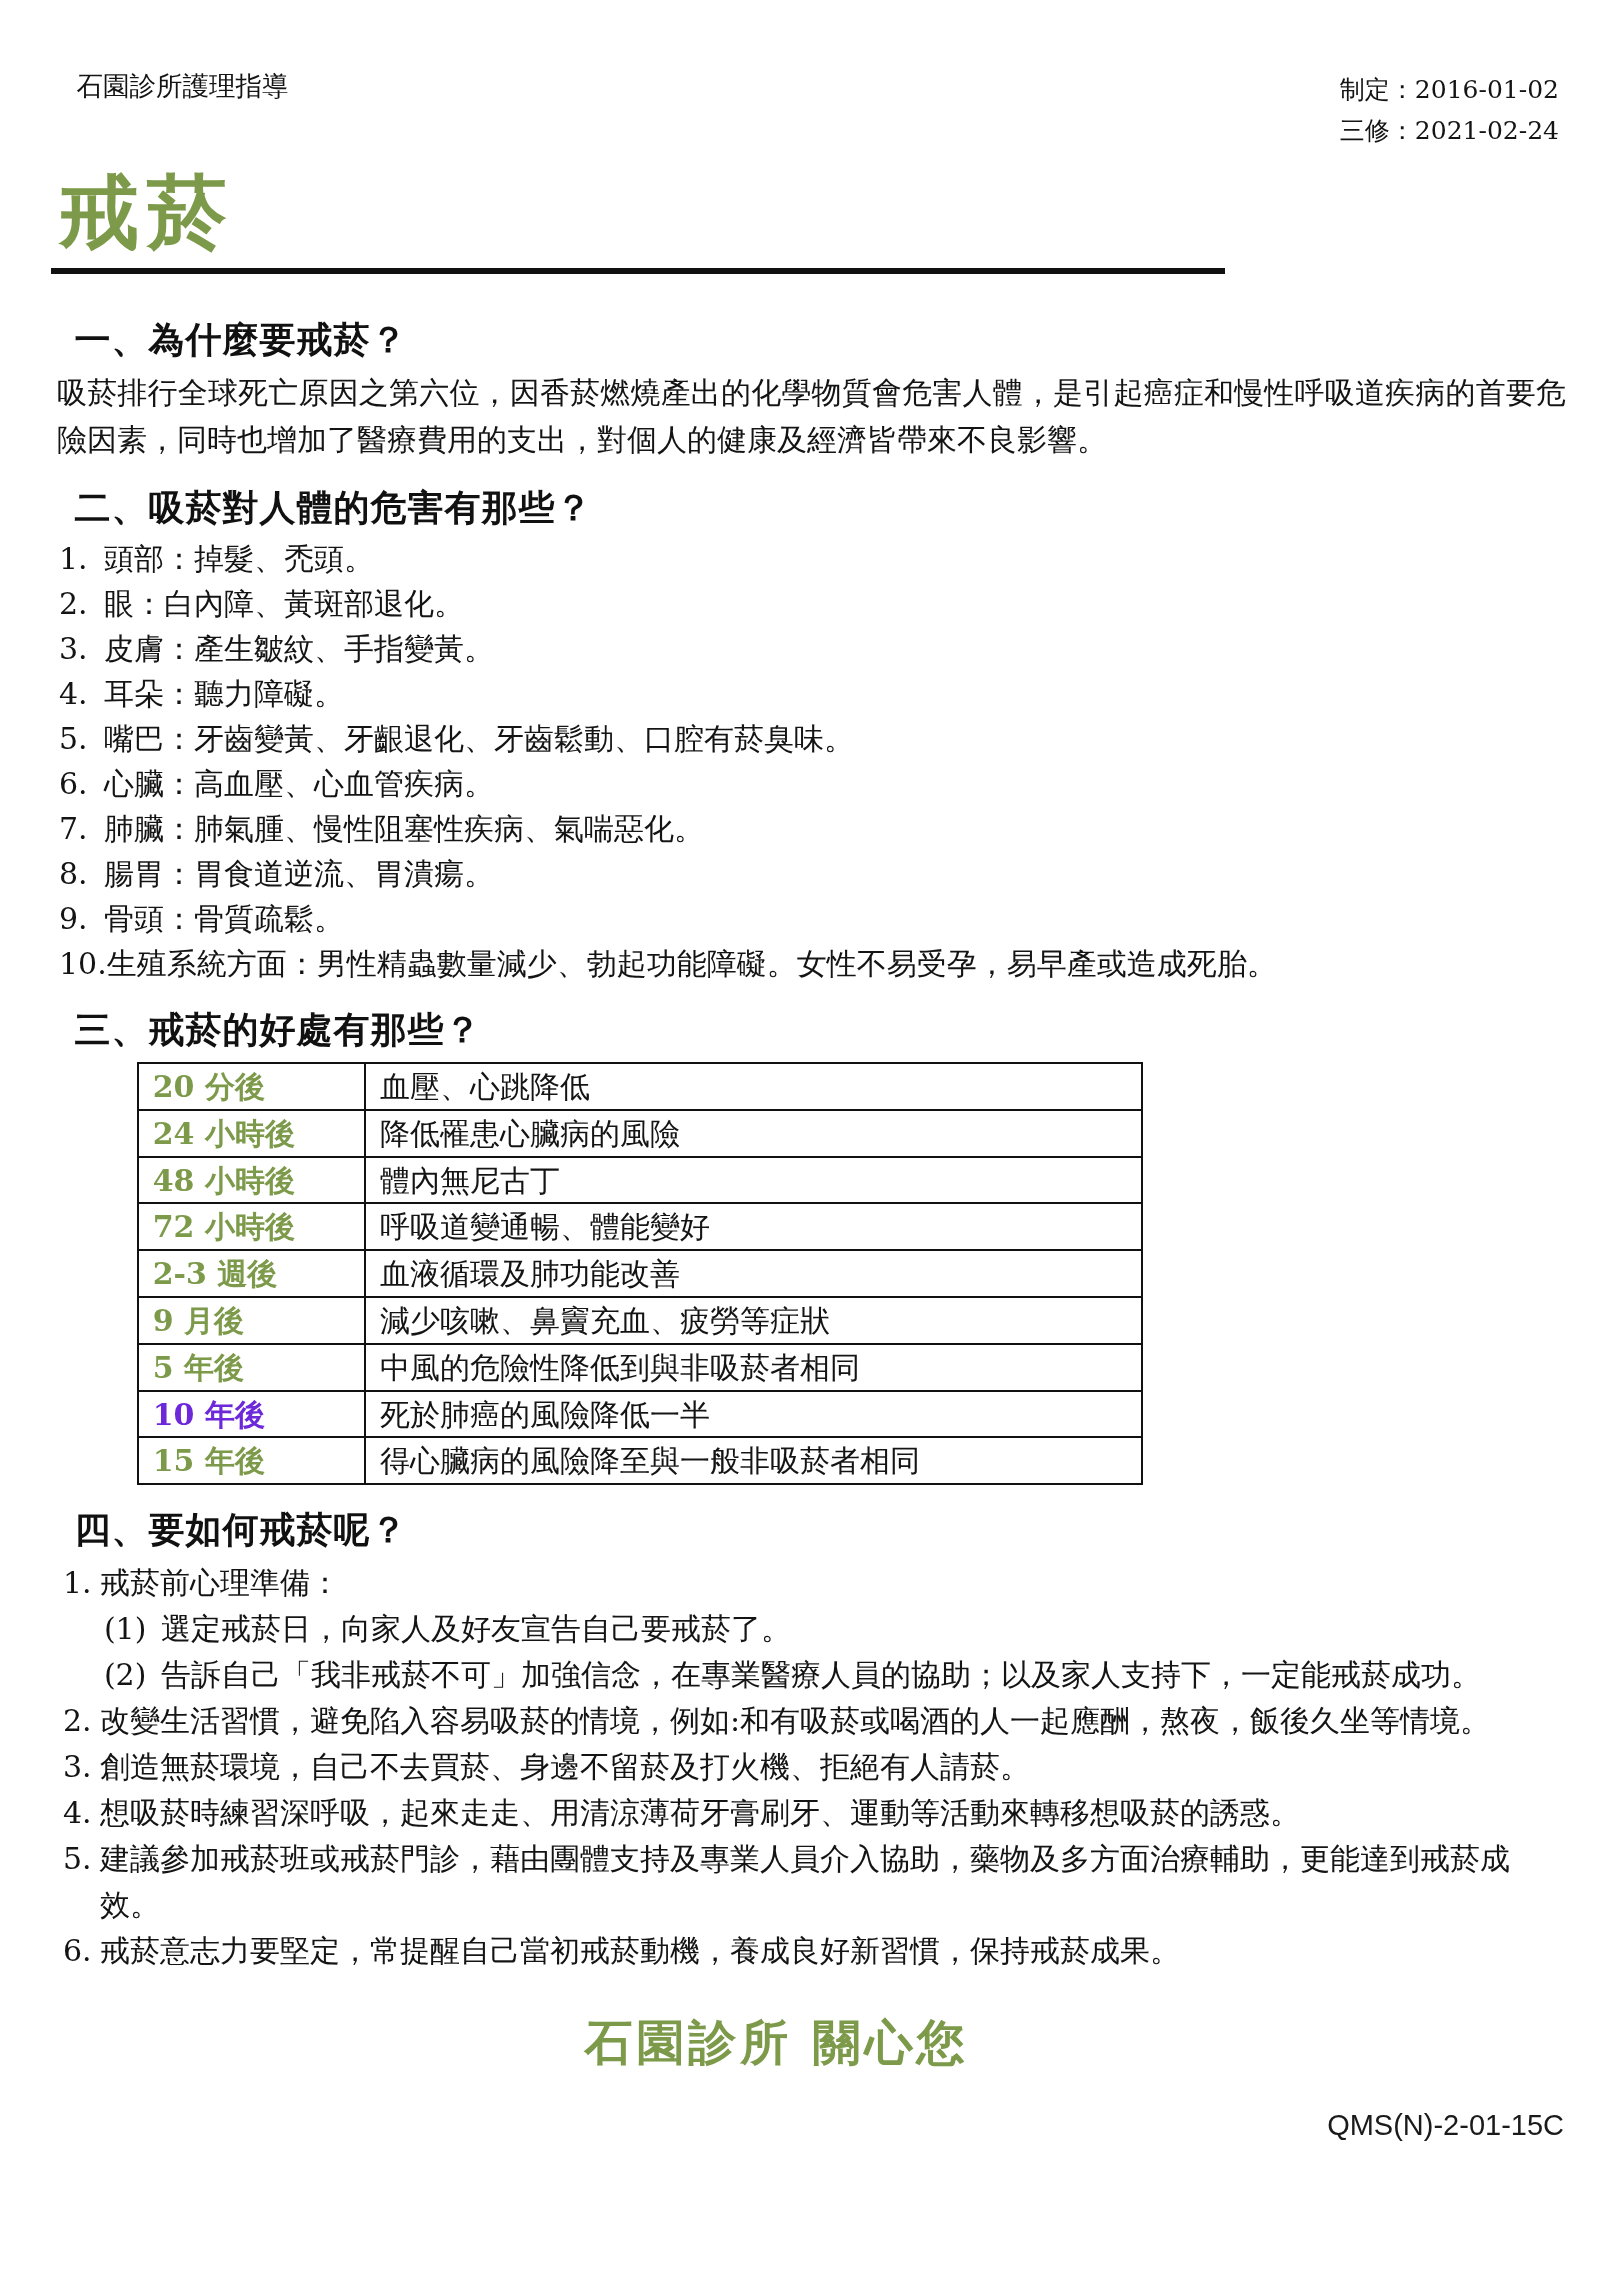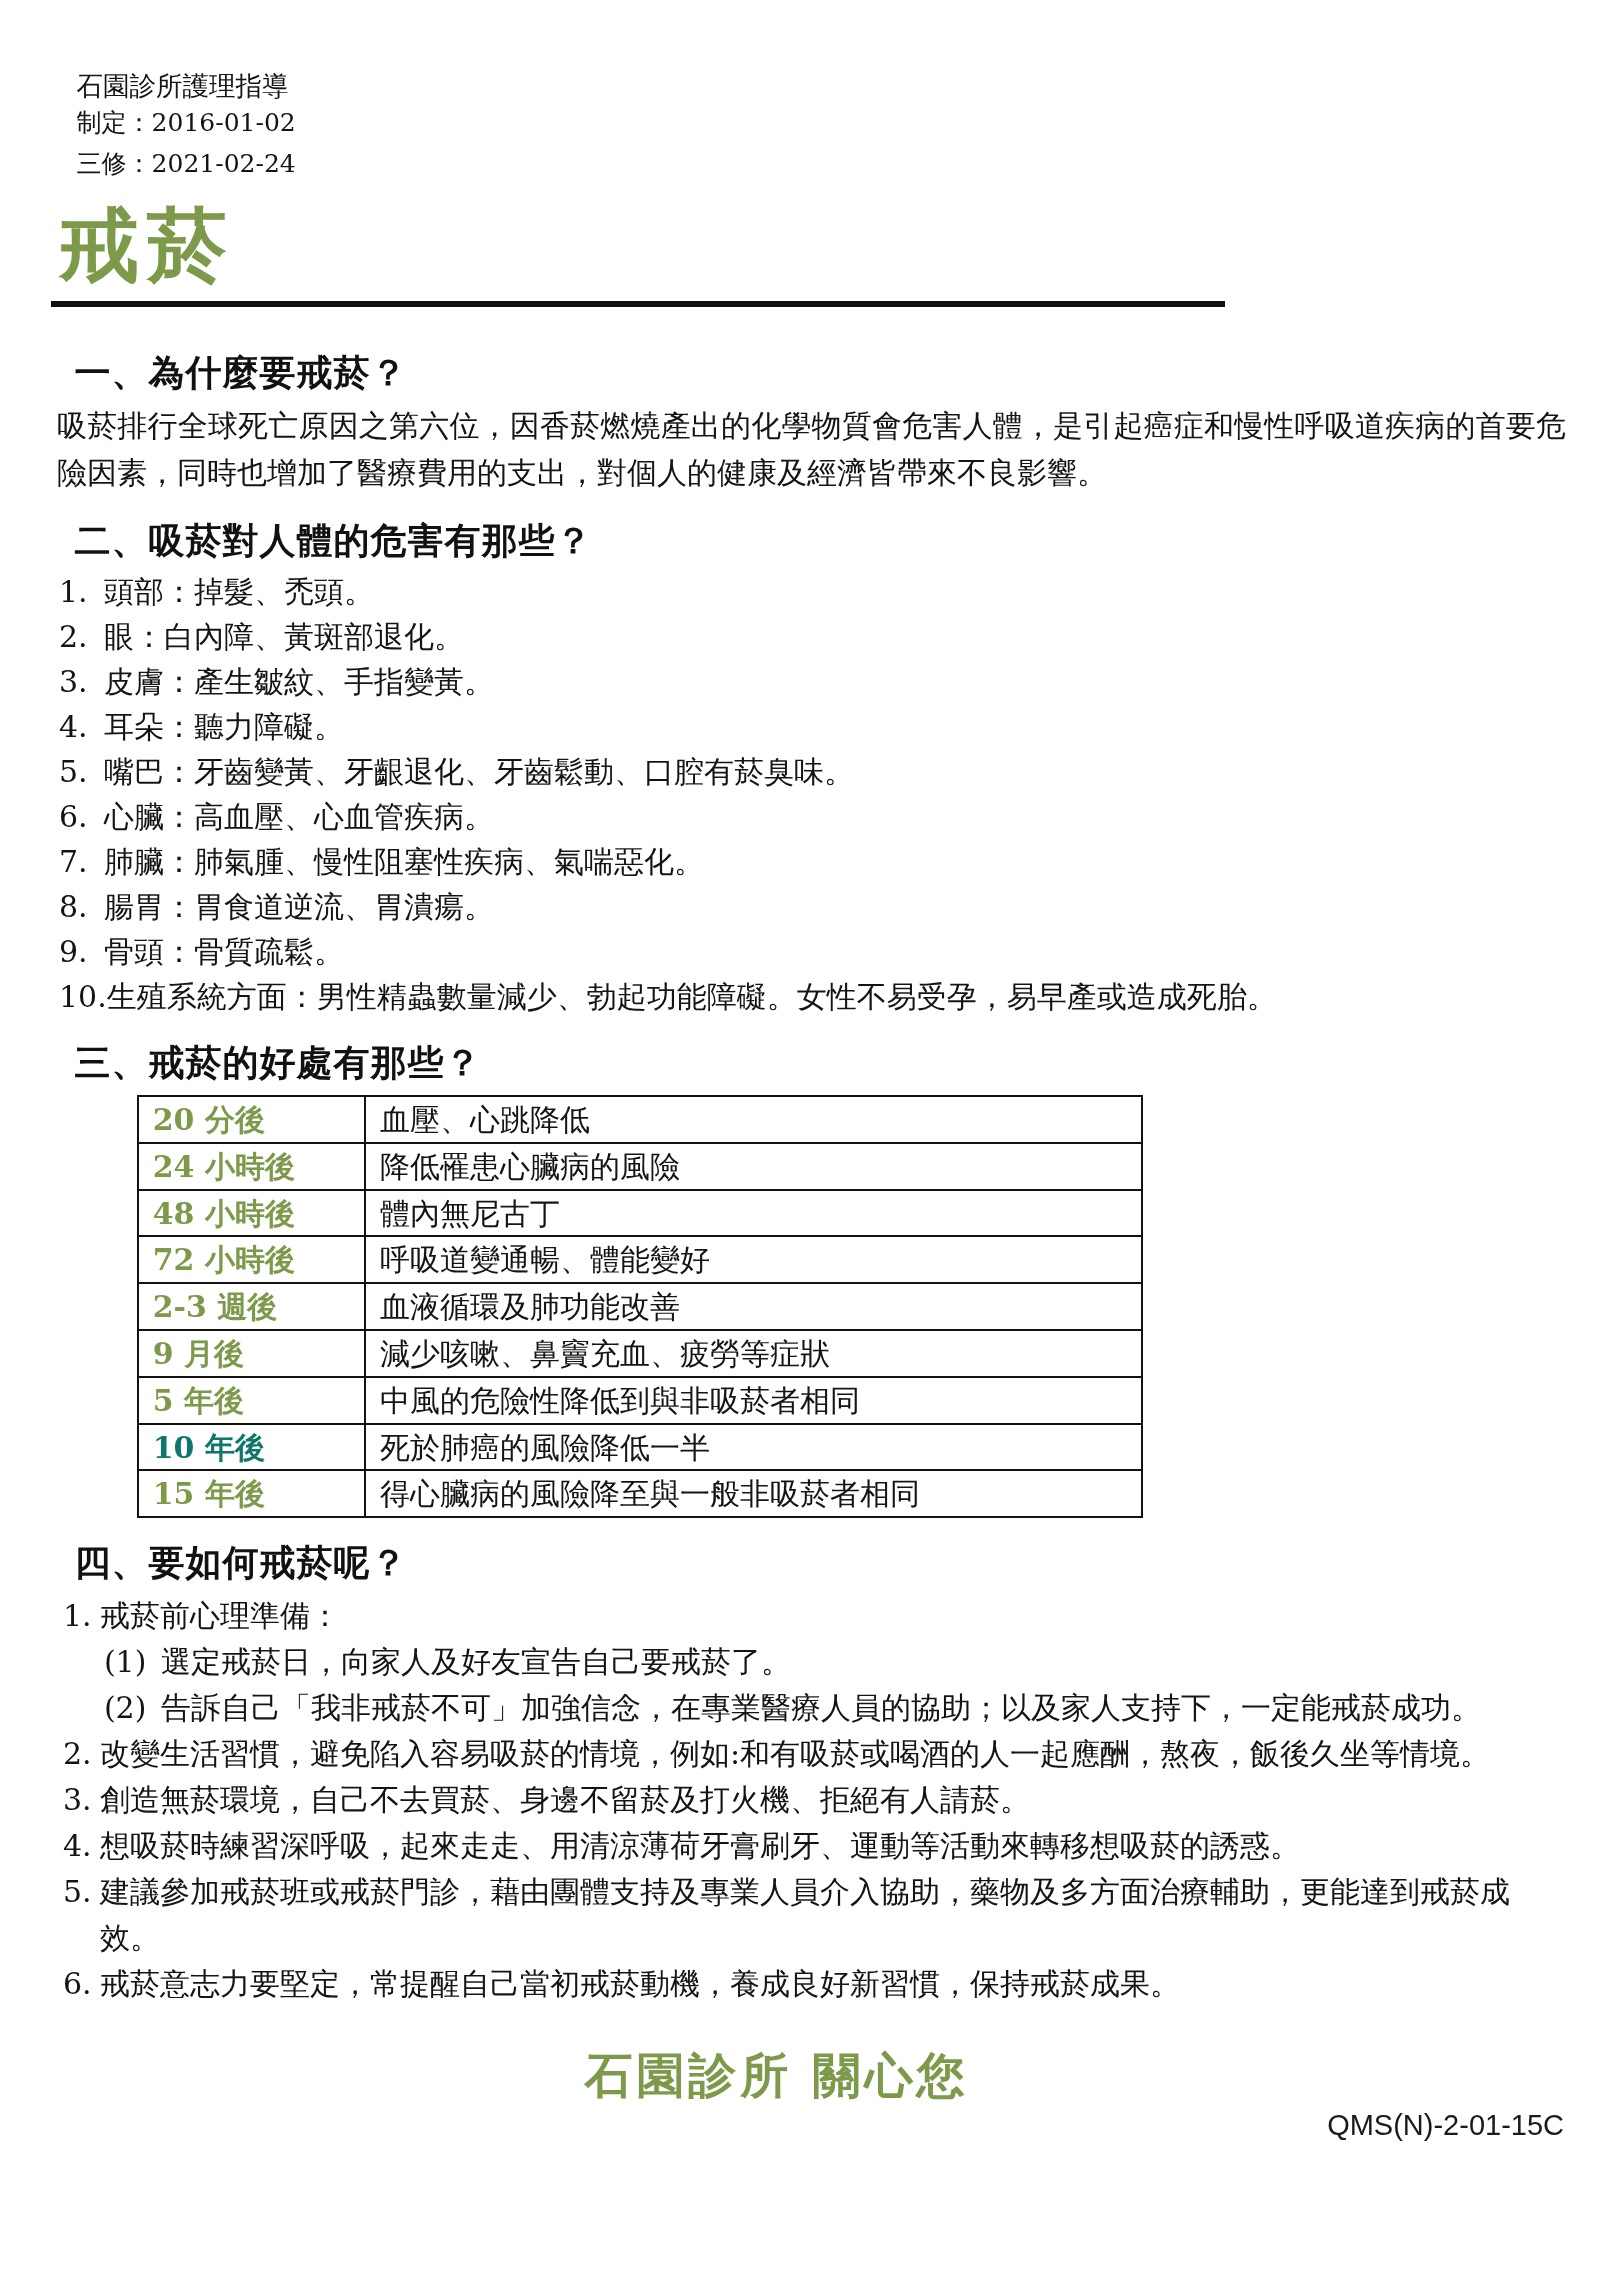--- a/index.html
+++ b/index.html
@@ -7,21 +7,21 @@
     position:relative;
     width:1621px;height:2293px;
     background:#ffffff;
     overflow:hidden;
     font-family:"DejaVu Serif","Liberation Serif",serif;
     color:#141414;
     box-sizing:border-box;
     padding:69px 55px 0 57px;
   }
   
-  .doc-header{display:flex;justify-content:space-between;align-items:flex-start;padding-left:19.6px;flex-direction:column;}
+  .doc-header{display:flex;justify-content:space-between;align-items:flex-start;padding-left:19.6px;}
   .doc-header-left{font-size:26.5px;line-height:33px;}
   .doc-header-right{font-size:25px;line-height:41px;text-align:left;margin-right:7px;}
   
   .doc-title{
     margin:13.7px 0 0 2px;
     font-size:80px;line-height:94px;
     font-weight:bold;
     letter-spacing:7.8px;
   }
   .title-rule{height:5.9px;background:#111;border:0;width:1174px;margin:9.8px 0 0 -5.9px;}
@@ -166,21 +166,21 @@
         </tr>
       <tr>
           <td class="time" style="color:#7c9a4a;">9 月後</td>
           <td>減少咳嗽、鼻竇充血、疲勞等症狀</td>
         </tr>
       <tr>
           <td class="time" style="color:#7c9a4a;">5 年後</td>
           <td>中風的危險性降低到與非吸菸者相同</td>
         </tr>
       <tr>
-          <td class="time" style="color:#0f766e;border-radius:22px;">10 年後</td>
+          <td class="time" style="color:#6d28d9;border-radius:22px;">10 年後</td>
           <td>死於肺癌的風險降低一半</td>
         </tr>
       <tr>
           <td class="time" style="color:#7c9a4a;">15 年後</td>
           <td>得心臟病的風險降至與一般非吸菸者相同</td>
         </tr>
     </tbody>
   </table>
 
   <div class="sec-heading">四、要如何戒菸呢？</div>

